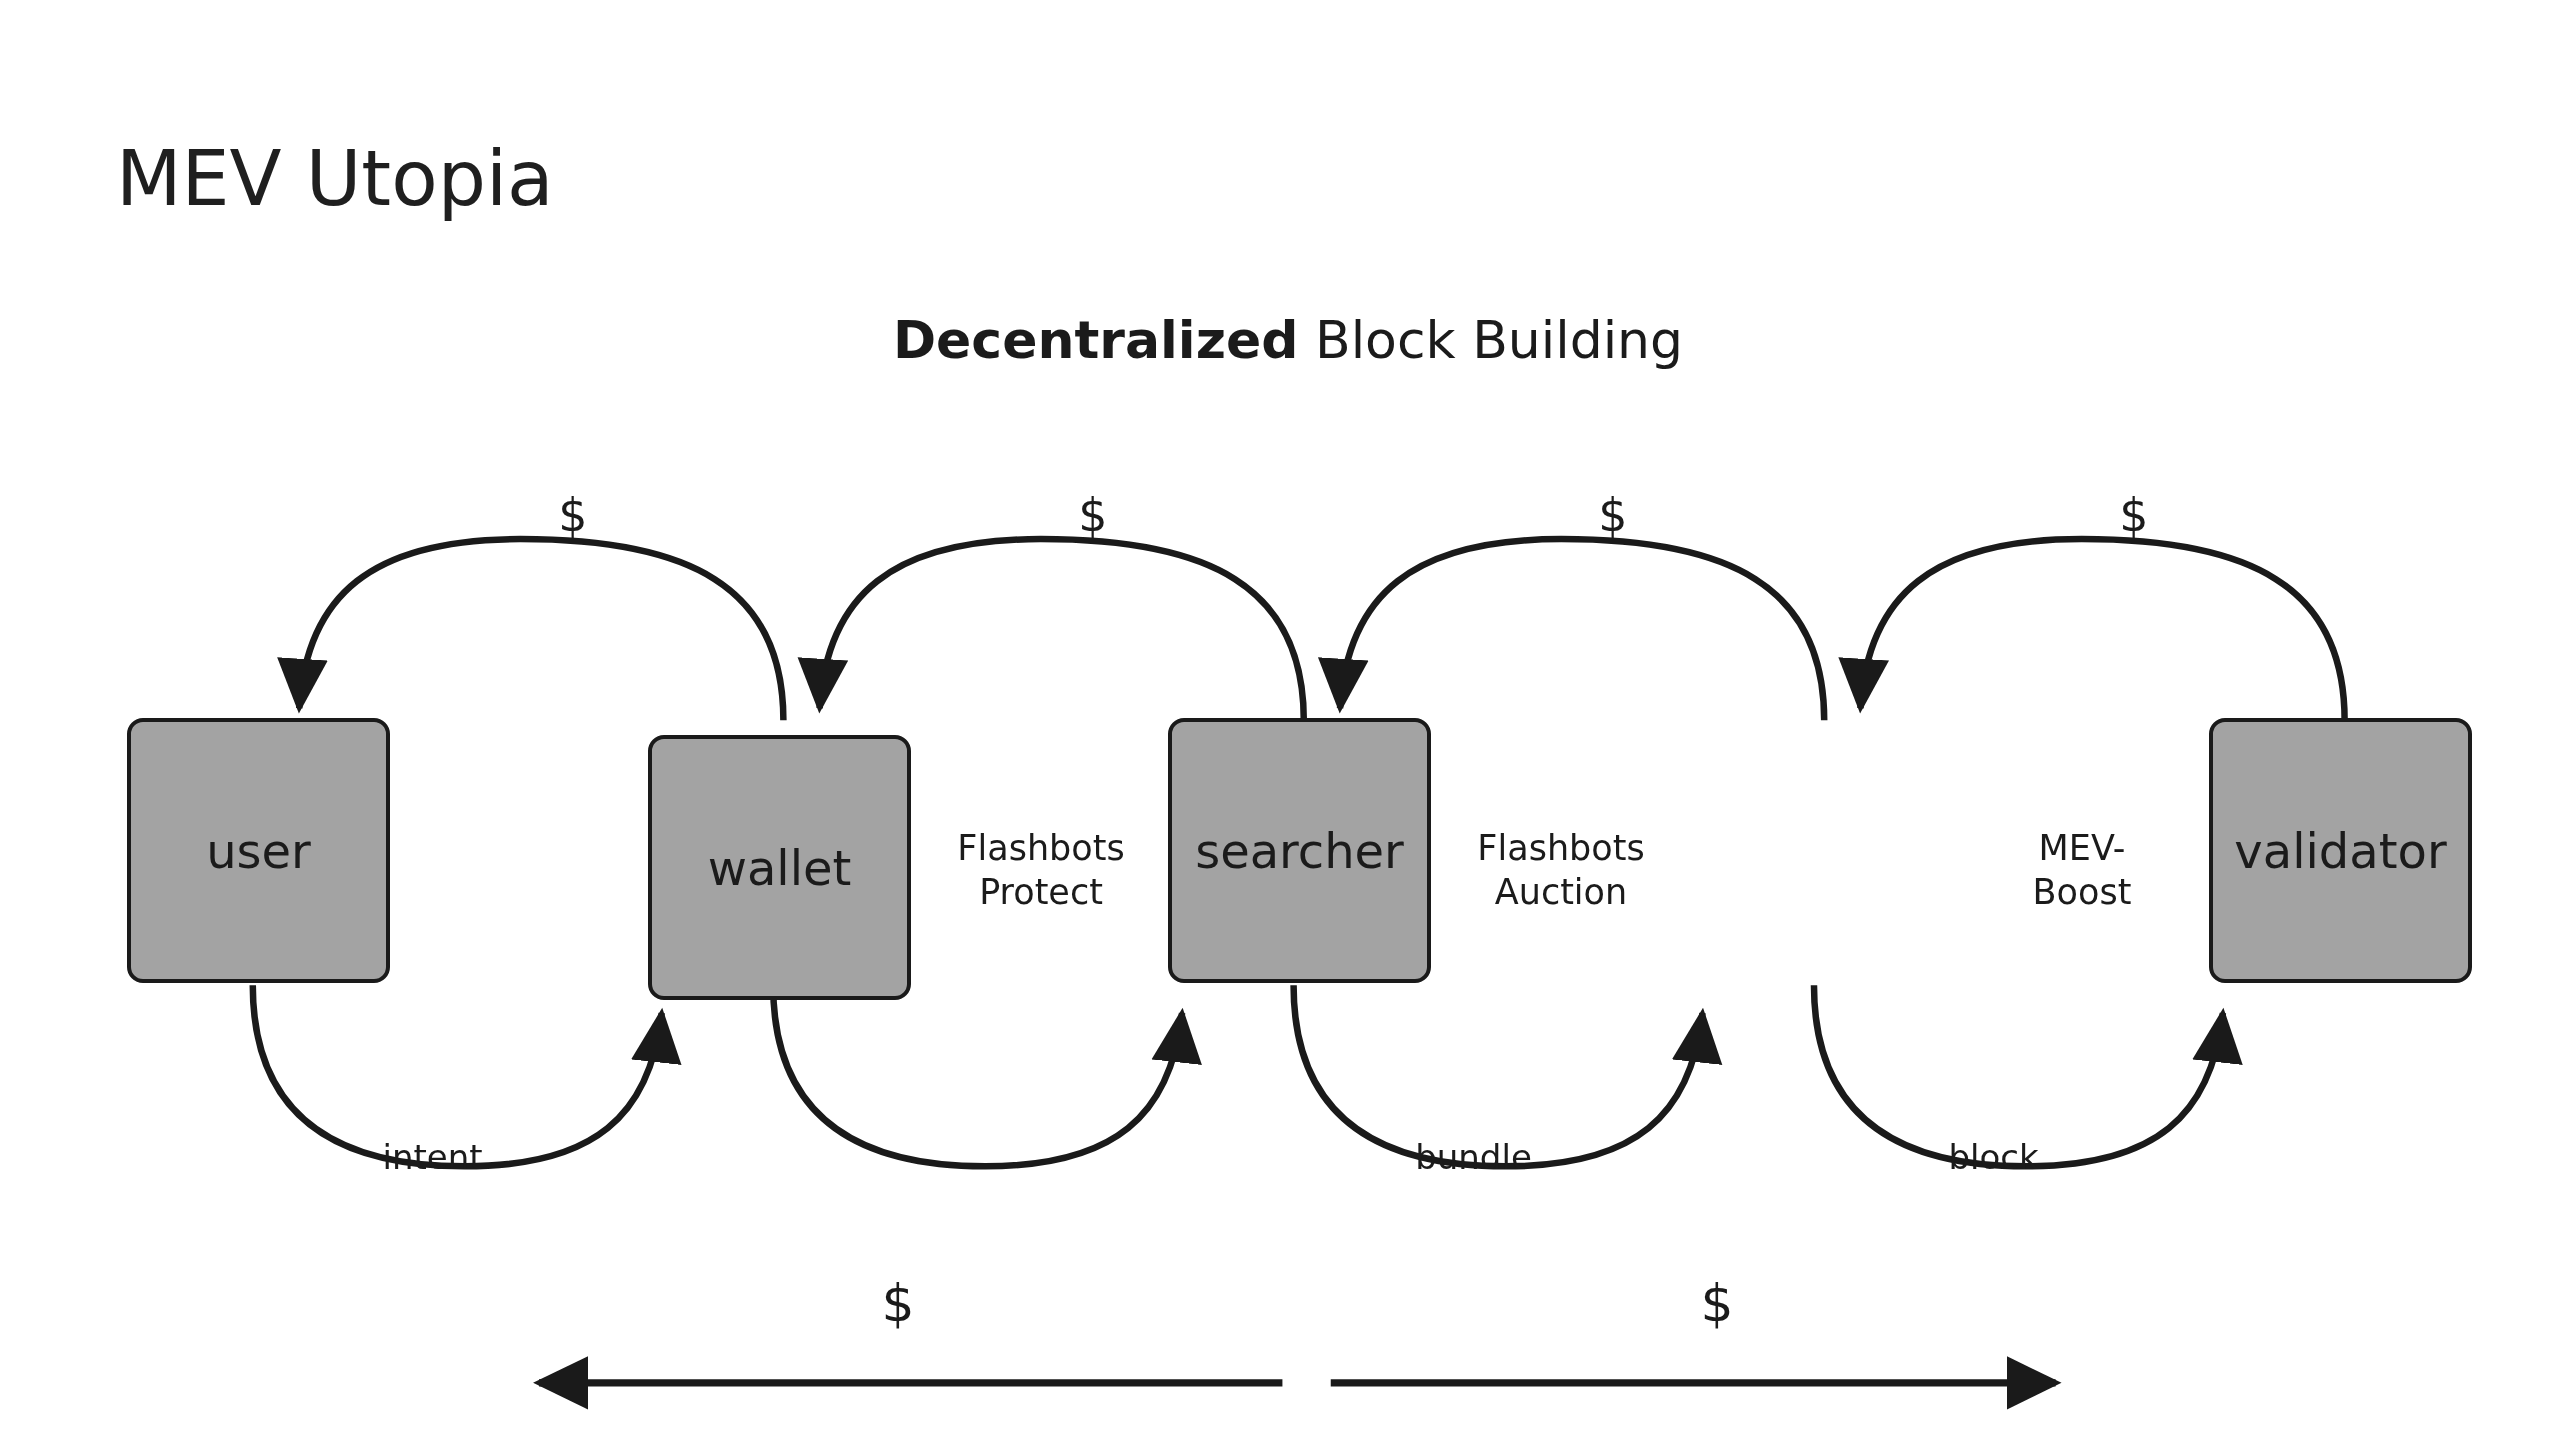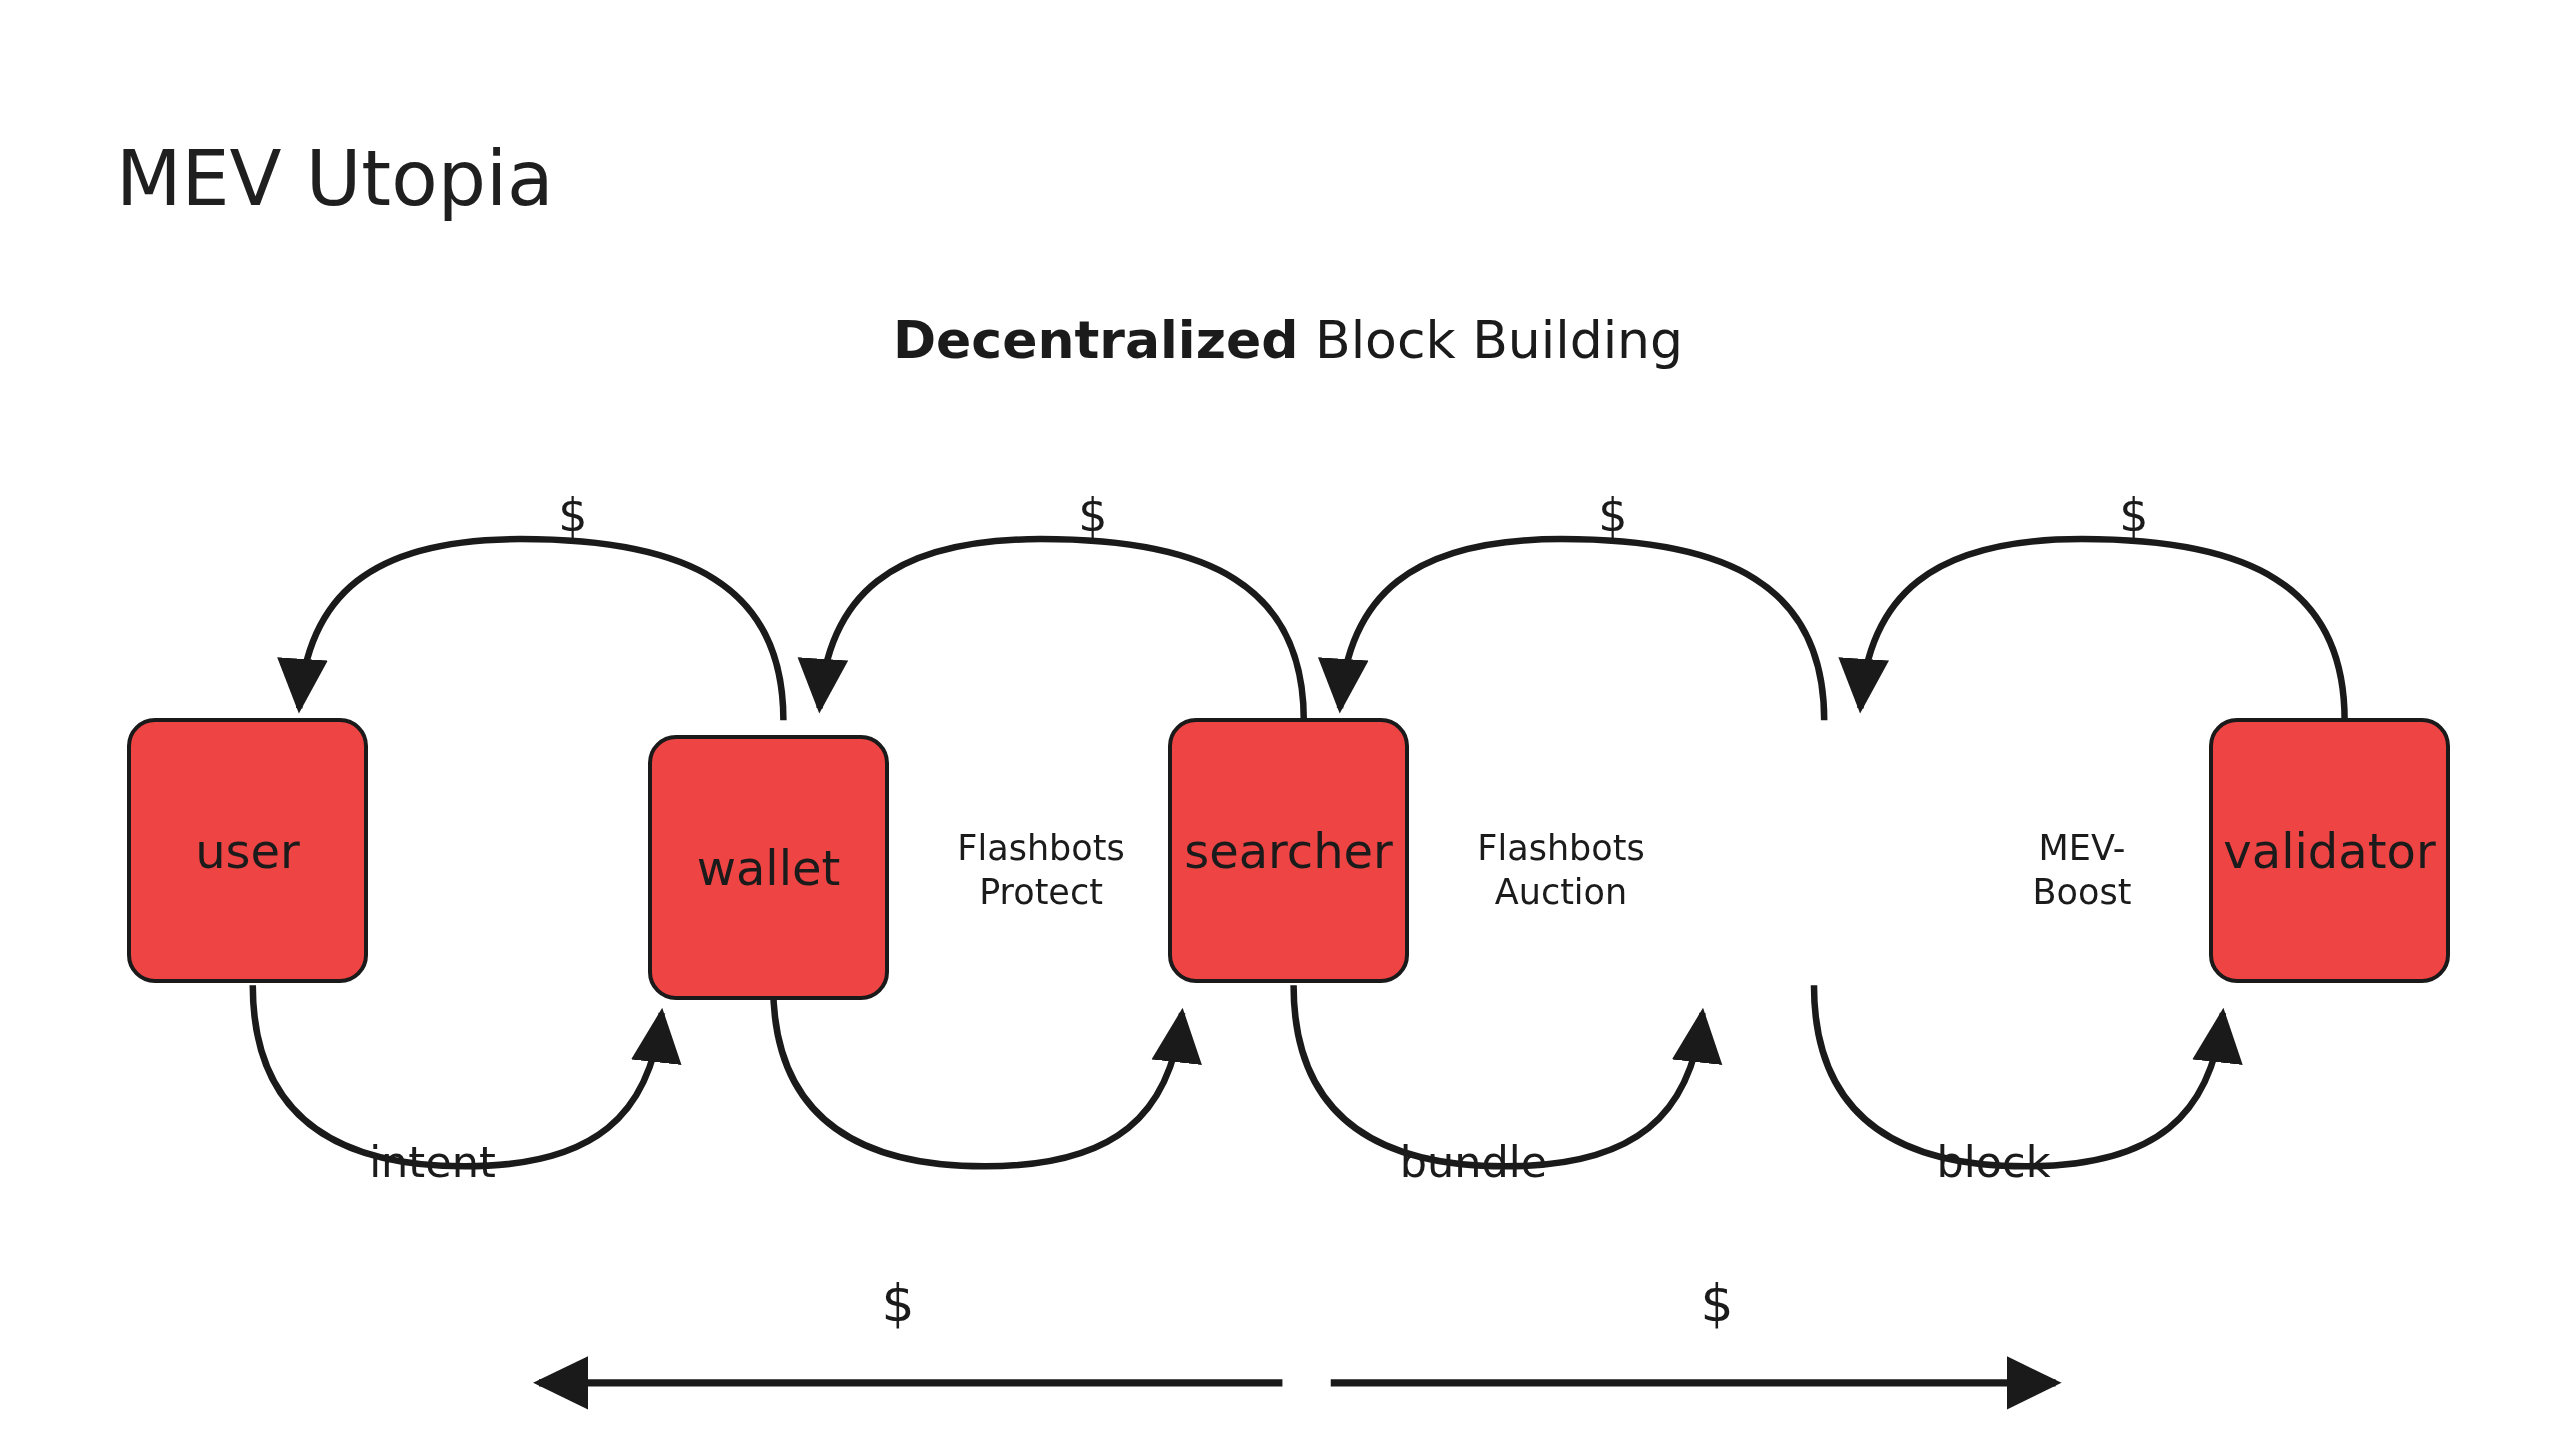--- a/index.html
+++ b/index.html
@@ -57,25 +57,25 @@
     left: 0;
     top: 0;
     width: 2576px;
     height: 1448px;
     pointer-events: none;
   }
 
   
   .node {
     position: absolute;
-    width: 241px;
+    width: 263px;
     height: 265px;
     border: 4.6px solid #1a1a1a;
-    border-radius: 28px;
-    background: #ef4444;
+    border-radius: 16px;
+    background: #a3a3a3;
     box-sizing: border-box;
     display: flex;
     align-items: center;
     justify-content: center;
   }
   .node .node-label {
     font-size: 48px;
     font-weight: 400;
     color: #1b1b1b;
     line-height: 1;
@@ -89,21 +89,21 @@
     color: #1b1b1b;
     line-height: 1.25;
     white-space: pre-line;
   }
   .mid-label {
     font-size: 35px;
     width: 242px;
     margin-top: 30px;
   }
   .flow-label {
-    font-size: 43px;
+    font-size: 34px;
     width: 335px;
   }
   .money-label {
     font-size: 46px;
     width: 112px;
     font-weight: 400;
   }
   .money-label-big {
     font-size: 52px;
     width: 130px;

